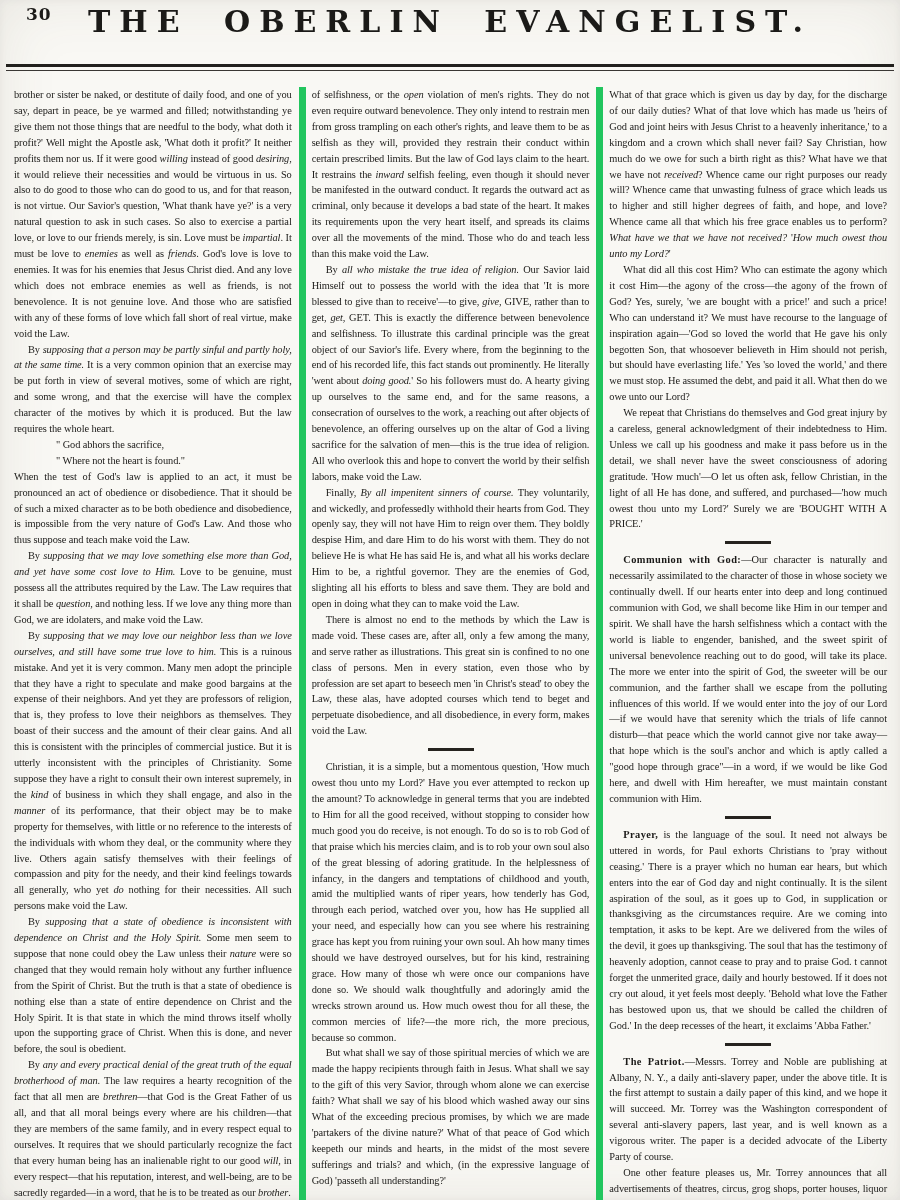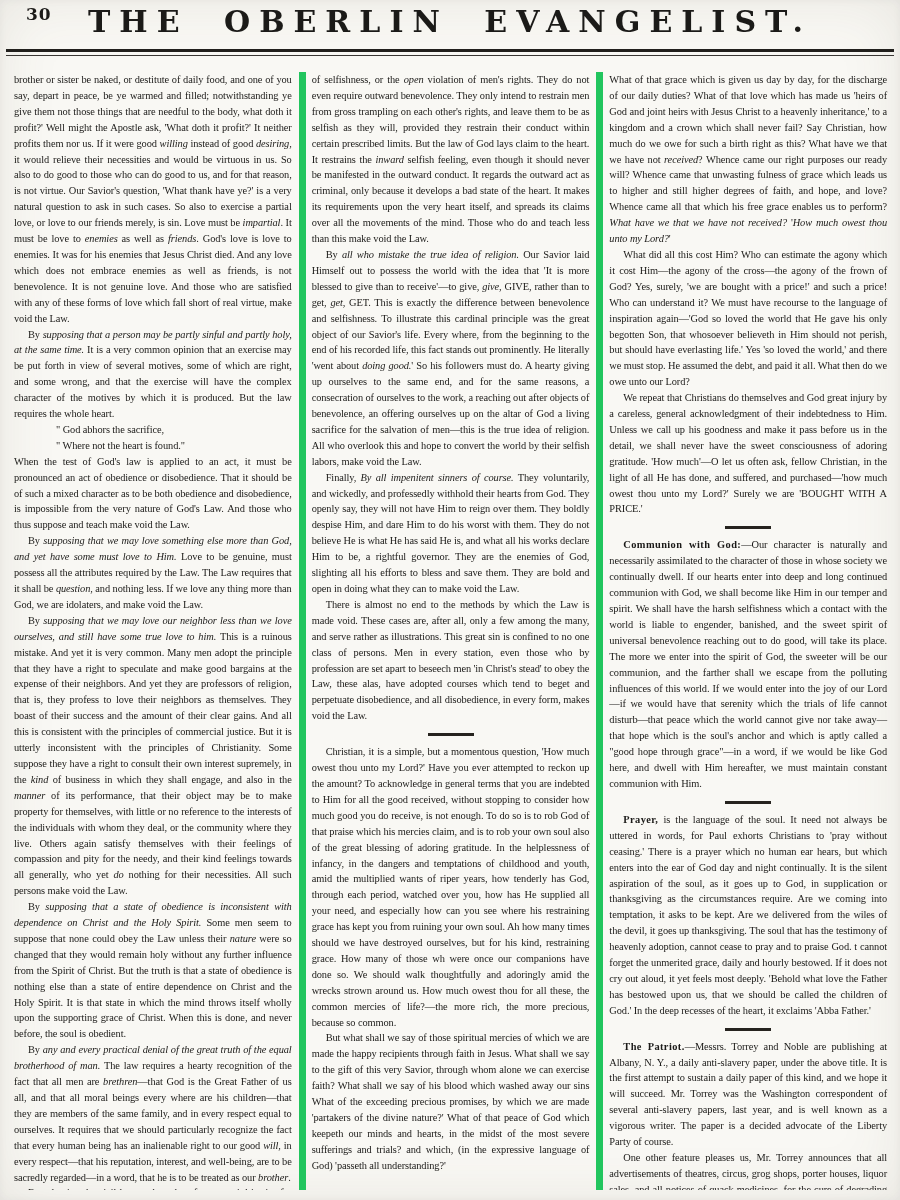--- a/index.html
+++ b/index.html
@@ -7,21 +7,21 @@
   .page{
     position:relative;
     width:900px;height:1200px;
     margin:0 auto;
     background:#f9f8f4;
     box-shadow:inset 0 0 60px rgba(90,80,60,.10), inset 0 0 8px rgba(0,0,0,.05);
     font-family:"Liberation Serif", serif;
     color:#1b1a18;
     overflow:hidden;
   }
-  .masthead{position:relative;height:49px;border-radius:6px;}
+  .masthead{position:relative;height:64px;border-radius:6px;}
   .page-number{
     position:absolute;left:26px;top:4px;
     font-family:"DejaVu Serif", serif;
     font-weight:bold;font-size:17px;letter-spacing:1px;
   }
   .newspaper-title{
     text-align:center;
     font-family:"DejaVu Serif", serif;
     font-weight:bold;
     font-size:30px;
@@ -83,21 +83,21 @@
   <div class="masthead-rule"></div>
   <div class="columns">
       <div class="col">
         <p class="noindent">brother or sister be naked, or destitute of daily food, and one of you say, depart in peace, be ye warmed and filled; notwithstanding ye give them not those things that are needful to the body, what doth it profit?' Well might the Apostle ask, 'What doth it profit?' It neither profits them nor us. If it were good <i>willing</i> instead of good <i>desiring</i>, it would relieve their necessities and would be virtuous in us. So also to do good to those who can do good to us, and for that reason, is not virtue. Our Savior's question, 'What thank have ye?' is a very natural question to ask in such cases. So also to exercise a partial love, or love to our friends merely, is sin. Love must be <i>impartial</i>. It must be love to <i>enemies</i> as well as <i>friends</i>. God's love is love to enemies. It was for his enemies that Jesus Christ died. And any love which does not embrace enemies as well as friends, is not benevolence. It is not genuine love. And those who are satisfied with any of these forms of love which fall short of real virtue, make void the Law.</p>
         <p>By <i>supposing that a person may be partly sinful and partly holy, at the same time.</i> It is a very common opinion that an exercise may be put forth in view of several motives, some of which are right, and some wrong, and that the exercise will have the complex character of the motives by which it is produced. But the law requires the whole heart.</p>
         <div class="verse">
           <div>" God abhors the sacrifice,</div>
           <div>" Where not the heart is found."</div>
         </div>
         <p class="noindent">When the test of God's law is applied to an act, it must be pronounced an act of obedience or disobedience. That it should be of such a mixed character as to be both obedience and disobedience, is impossible from the very nature of God's Law. And those who thus suppose and teach make void the Law.</p>
-        <p>By <i>supposing that we may love something else more than God, and yet have some must love to Him.</i> Love to be genuine, must possess all the attributes required by the Law. The Law requires that it shall be <i>question</i>, and nothing less. If we love any thing more than God, we are idolaters, and make void the Law.</p>
+        <p>By <i>supposing that we may love something else more than God, and yet have some cost love to Him.</i> Love to be genuine, must possess all the attributes required by the Law. The Law requires that it shall be <i>question</i>, and nothing less. If we love any thing more than God, we are idolaters, and make void the Law.</p>
         <p>By <i>supposing that we may love our neighbor less than we love ourselves, and still have some true love to him.</i> This is a ruinous mistake. And yet it is very common. Many men adopt the principle that they have a right to speculate and make good bargains at the expense of their neighbors. And yet they are professors of religion, that is, they profess to love their neighbors as themselves. They boast of their success and the amount of their clear gains. And all this is consistent with the principles of commercial justice. But it is utterly inconsistent with the principles of Christianity. Some suppose they have a right to consult their own interest supremely, in the <i>kind</i> of business in which they shall engage, and also in the <i>manner</i> of its performance, that their object may be to make property for themselves, with little or no reference to the interests of the individuals with whom they deal, or the community where they live. Others again satisfy themselves with their feelings of compassion and pity for the needy, and their kind feelings towards all generally, who yet <i>do</i> nothing for their necessities. All such persons make void the Law.</p>
         <p>By <i>supposing that a state of obedience is inconsistent with dependence on Christ and the Holy Spirit.</i> Some men seem to suppose that none could obey the Law unless their <i>nature</i> were so changed that they would remain holy without any further influence from the Spirit of Christ. But the truth is that a state of obedience is nothing else than a state of entire dependence on Christ and the Holy Spirit. It is that state in which the mind throws itself wholly upon the supporting grace of Christ. When this is done, and never before, the soul is obedient.</p>
         <p>By <i>any and every practical denial of the great truth of the equal brotherhood of man.</i> The law requires a hearty recognition of the fact that all men are <i>brethren</i>—that God is the Great Father of us all, and that all moral beings every where are his children—that they are members of the same family, and in every respect equal to ourselves. It requires that we should particularly recognize the fact that every human being has an inalienable right to our good <i>will</i>, in every respect—that his reputation, interest, and well-being, are to be sacredly regarded—in a word, that he is to be treated as our <i>brother</i>.</p>
         <p>By <i>adopting the civil law or the rules of commercial justice for our standard.</i> These only prohibit <i>outward</i> acts</p>
       </div>
       <div class="col">
         <p class="noindent">of selfishness, or the <i>open</i> violation of men's rights. They do not even require outward benevolence. They only intend to restrain men from gross trampling on each other's rights, and leave them to be as selfish as they will, provided they restrain their conduct within certain prescribed limits. But the law of God lays claim to the heart. It restrains the <i>inward</i> selfish feeling, even though it should never be manifested in the outward conduct. It regards the outward act as criminal, only because it develops a bad state of the heart. It makes its requirements upon the very heart itself, and spreads its claims over all the movements of the mind. Those who do and teach less than this make void the Law.</p>
         <p>By <i>all who mistake the true idea of religion.</i> Our Savior laid Himself out to possess the world with the idea that 'It is more blessed to give than to receive'—to give, <i>give</i>, GIVE, rather than to get, <i>get</i>, GET. This is exactly the difference between benevolence and selfishness. To illustrate this cardinal principle was the great object of our Savior's life. Every where, from the beginning to the end of his recorded life, this fact stands out prominently. He literally 'went about <i>doing good.</i>' So his followers must do. A hearty giving up ourselves to the same end, and for the same reasons, a consecration of ourselves to the work, a reaching out after objects of benevolence, an offering ourselves up on the altar of God a living sacrifice for the salvation of men—this is the true idea of religion. All who overlook this and hope to convert the world by their selfish labors, make void the Law.</p>
         <p>Finally, <i>By all impenitent sinners of course.</i> They voluntarily, and wickedly, and professedly withhold their hearts from God. They openly say, they will not have Him to reign over them. They boldly despise Him, and dare Him to do his worst with them. They do not believe He is what He has said He is, and what all his works declare Him to be, a rightful governor. They are the enemies of God, slighting all his efforts to bless and save them. They are bold and open in doing what they can to make void the Law.</p>
         <p>There is almost no end to the methods by which the Law is made void. These cases are, after all, only a few among the many, and serve rather as illustrations. This great sin is confined to no one class of persons. Men in every station, even those who by profession are set apart to beseech men 'in Christ's stead' to obey the Law, these alas, have adopted courses which tend to beget and perpetuate disobedience, and all disobedience, in every form, makes void the Law.</p>

